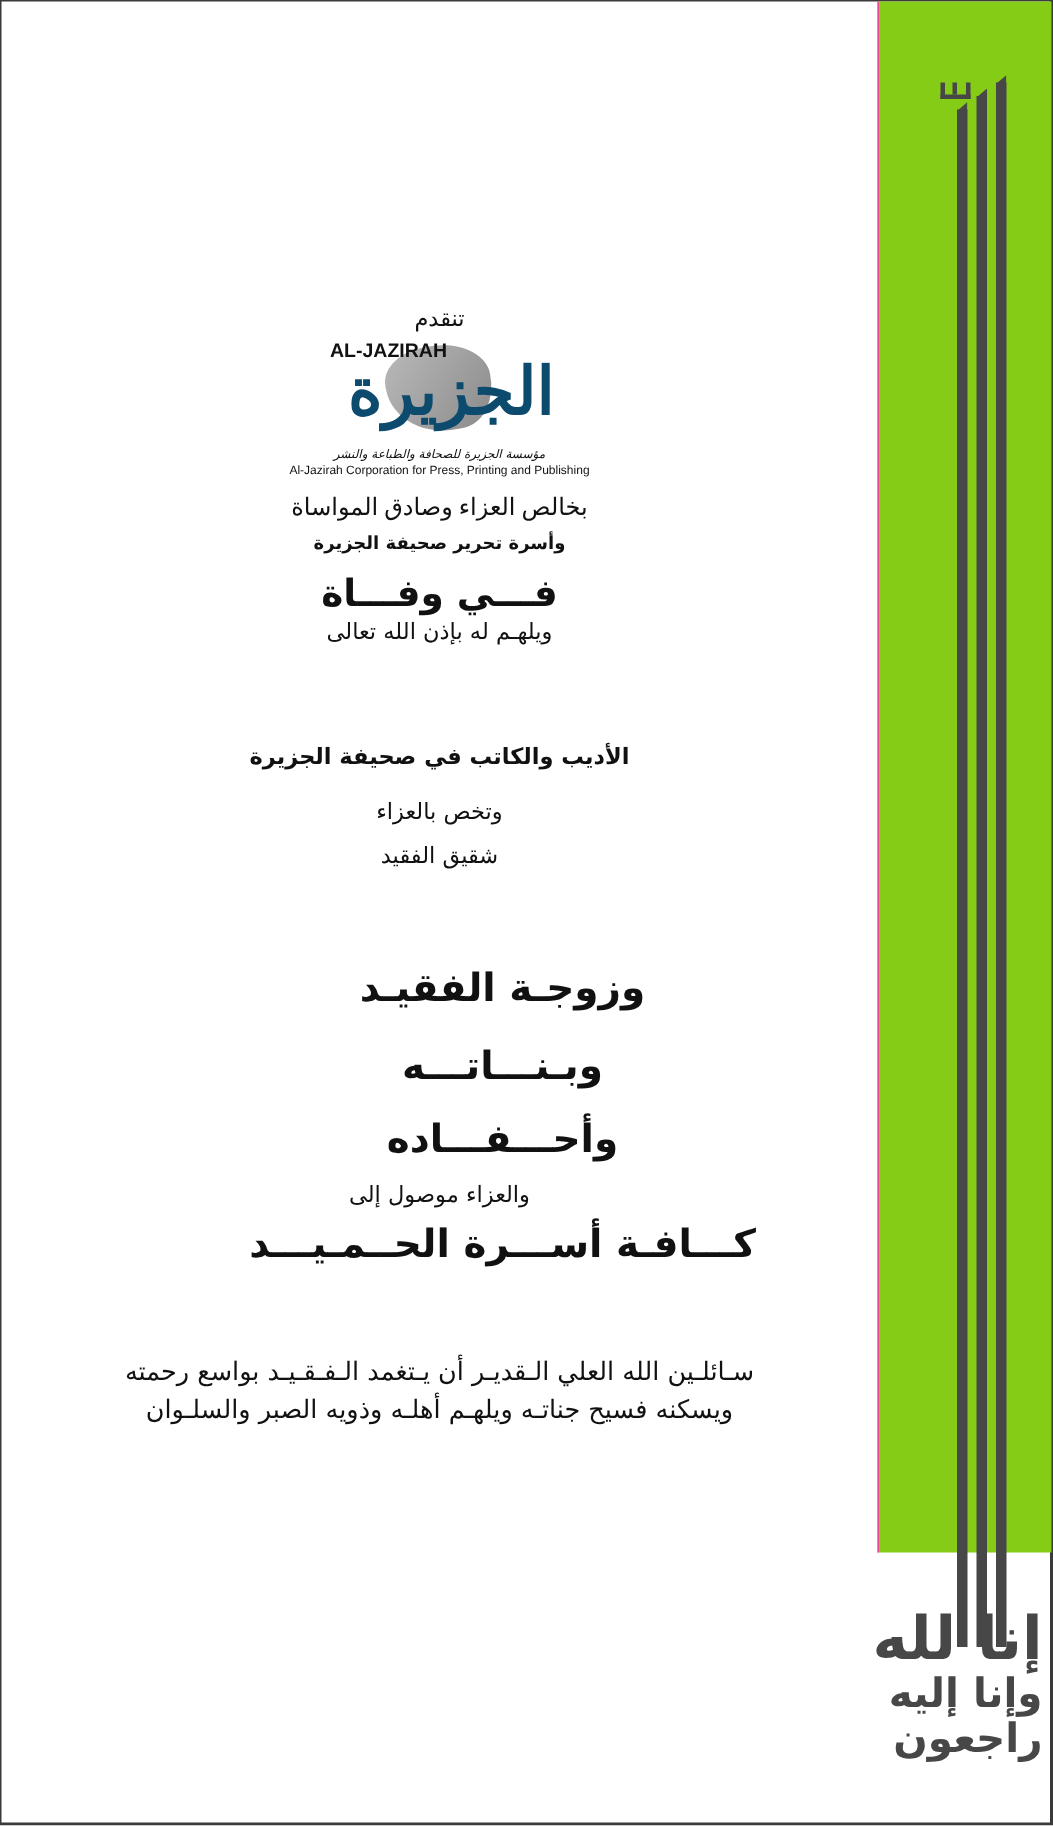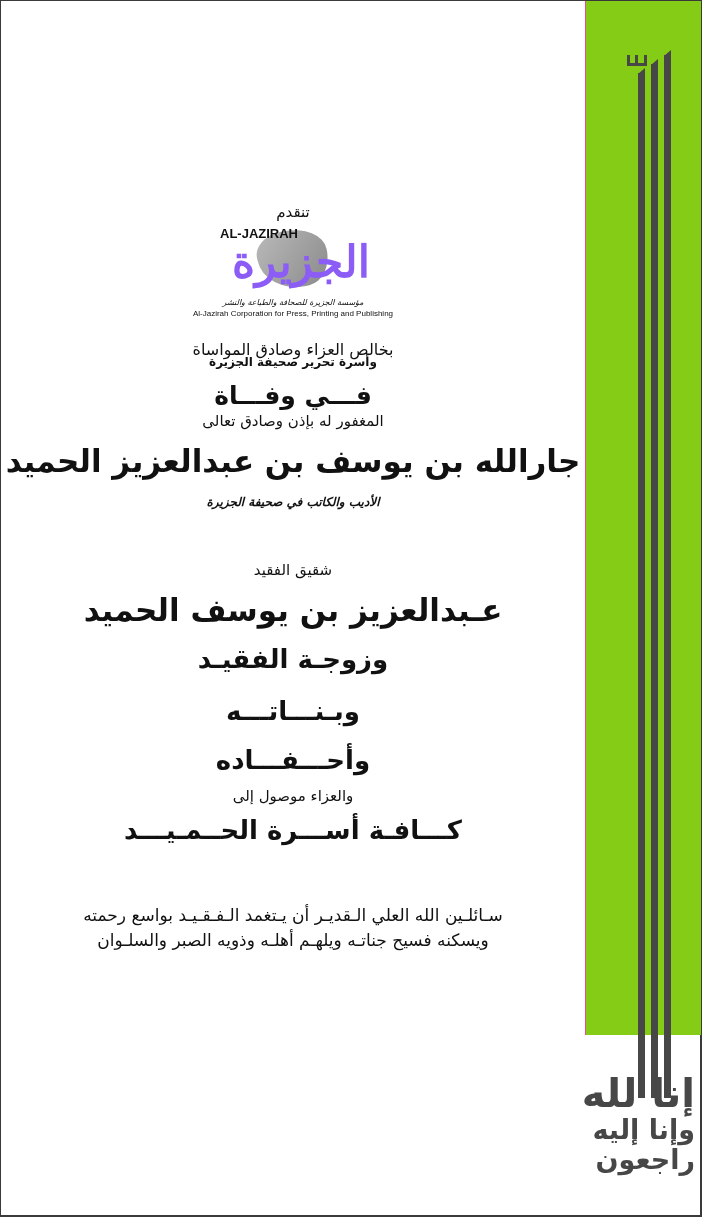--- a/index.html
+++ b/index.html
@@ -10,39 +10,39 @@
       background: #ffffff;
     }
     .main {
       position: absolute; left: 0; top: 0; width: 702px; height: 1217px;
       direction: rtl; text-align: center;
       font-family: "DejaVu Sans", sans-serif; color: #111;
     }
     .line { position: absolute; left: 0; width: 586px; text-align: center; white-space: nowrap; direction: rtl; }
     .sm  { font-size: 15px; font-weight: normal; }
     .md  { font-size: 16px; font-weight: normal; }
-    .bold-md { font-size: 12px; font-weight: bold; font-style: italic; }
-    .xl  { font-size: 26px; font-weight: bold; letter-spacing: 0; }
+    .bold-md { font-size: 15px; font-weight: bold; }
+    .xl  { font-size: 26px; font-weight: bold; letter-spacing: 0; margin-left: 42px; }
     .xxl { font-size: 31px; font-weight: bold; }
     .lg  { font-size: 25px; font-weight: bold; }
     .body-line { font-size: 17px; }
 
     
     .logo {
       position: absolute; left: 206px; top: 222px; width: 190px; height: 78px;
     }
     .logo-map {
       position: absolute; left: 52px; top: 8px; width: 70px; height: 58px;
       background: linear-gradient(135deg, #b9b9b9, #8a8a8a);
       border-radius: 40% 55% 35% 60% / 35% 45% 55% 60%;
       transform: rotate(-12deg);
     }
     .logo-word {
       position: absolute; left: 0; top: 10px; width: 190px; text-align: center;
-      font-family: "DejaVu Serif", serif; font-weight: bold; font-size: 44px; color: #8b5cf6;
+      font-family: "DejaVu Serif", serif; font-weight: bold; font-size: 44px; color: #0c4a6e;
       direction: rtl; line-height: 60px;
     }
     .logo-en {
       position: absolute; left: 14px; top: 4px;
       font-family: Liberation Sans, sans-serif; font-size: 13px; font-weight: bold; color: #111;
     }
     .corp-ar { font-size: 8px; letter-spacing: 0.5px; font-style: italic; }
     .corp-en { font-size: 8px; direction: ltr; font-family: "Liberation Sans", sans-serif; }
     .corp-staff { font-size: 12px; font-weight: bold; }
 
@@ -82,29 +82,28 @@
 
   <div class="logo">
     <div class="logo-map"></div>
     <div class="logo-en">AL-JAZIRAH</div>
     <div class="logo-word">الجزيرة</div>
   </div>
 
   <div class="line corp-ar" style="top:298px;">مؤسسة الجزيرة للصحافة والطباعة والنشر</div>
   <div class="line corp-en" style="top:309px;">Al-Jazirah Corporation for Press, Printing and Publishing</div>
   <div class="line corp-staff" style="top:321px;margin-top:34px;">وأسرة تحرير صحيفة الجزيرة</div>
-  <div class="line md" style="top:340px;">بخالص العزاء وصادق المواساة</div>
+  <div class="line md" style="top:328px;font-family:Liberation Serif, serif;">بخالص العزاء وصادق المواساة</div>
 
   <div class="line lg" style="top:381px;">فـــي وفـــاة</div>
-  <div class="line sm" style="top:412px;">المغفور له بإذن وصادق تعالى</div>
-  <div class="line xxl" style="top:443px;">جارالله بن يوسف بن عبدالعزيز الحميد</div>
+  <div class="line sm" style="top:412px;">ويلهـم له بإذن الله تعالى</div>
   <div class="line bold-md" style="top:495px;">الأديب والكاتب في صحيفة الجزيرة</div>
+  <div class="line sm" style="top:532px;">وتخص بالعزاء</div>
   <div class="line sm" style="top:561px;">شقيق الفقيد</div>
 
-  <div class="line xxl" style="top:592px;">عـبدالعزيز بن يوسف الحميد</div>
   <div class="line xl" style="top:644px;">وزوجـة الفقيـد</div>
   <div class="line xl" style="top:696px;">وبـنـــاتـــه</div>
   <div class="line xl" style="top:745px;">وأحـــفـــاده</div>
 
   <div class="line sm" style="top:787px;">والعزاء موصول إلى</div>
   <div class="line xl" style="top:815px;">كـــافـة أســـرة الحــمـيـــد</div>
 
   <div class="line body-line" style="top:905px;">سـائلـين الله العلي الـقديـر أن يـتغمد الـفـقـيـد بواسع رحمته</div>
   <div class="line body-line" style="top:930px;">ويسكنه فسيح جناتـه ويلهـم أهلـه وذويه الصبر والسلـوان</div>
 </div>

